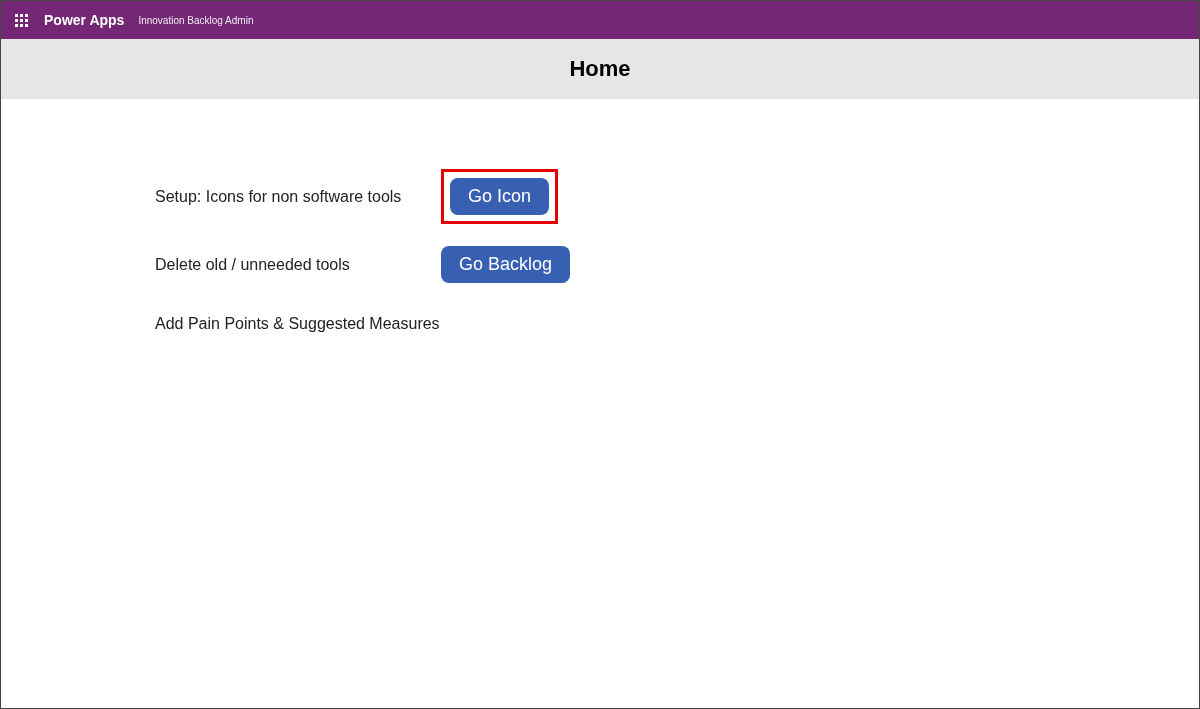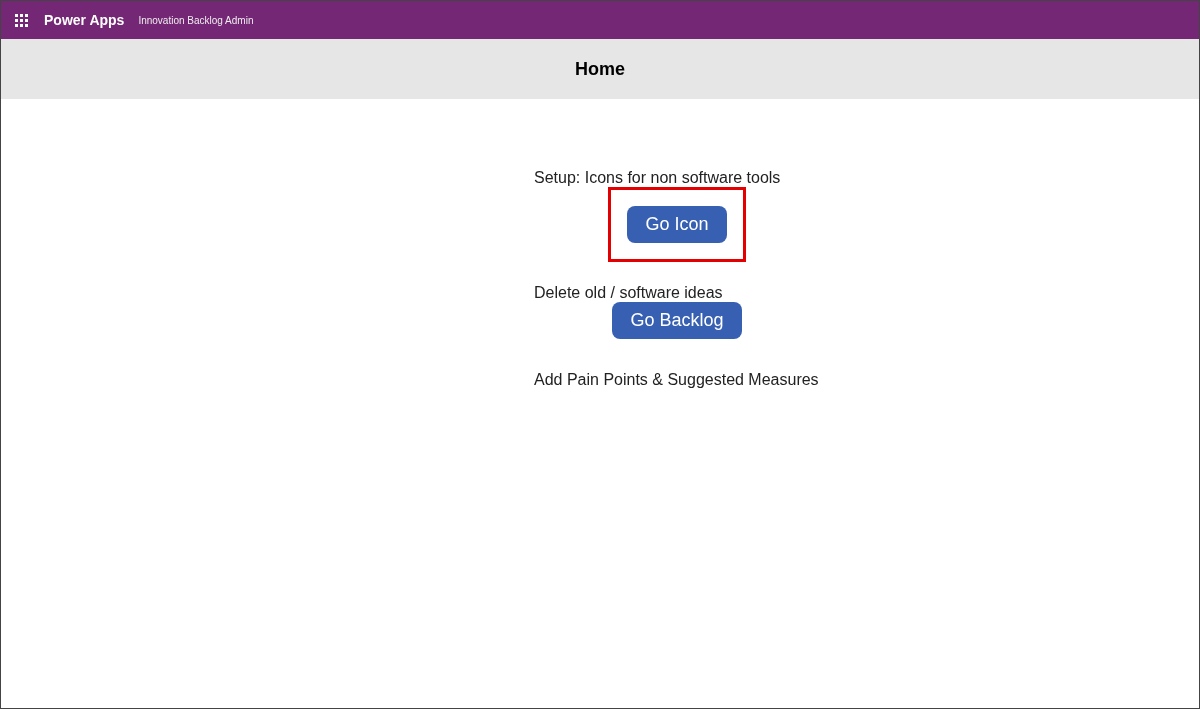--- a/index.html
+++ b/index.html
@@ -49,53 +49,52 @@
       color: #eee;
     }
     .subheader {
       background: #e6e6e6;
       height: 60px;
       display: flex;
       align-items: center;
       justify-content: center;
     }
     .subheader-title {
-      font-size: 18px;
+      font-size: 22px;
       font-weight: 600;
       color: #000;
     }
     .content {
       padding-top: 70px;
       padding-left: 154px;
     }
     .row {
       display: flex;
       align-items: center;
       margin-bottom: 32px;
-      flex-direction: column;
     }
     .row-label {
       font-size: 16px;
       color: #222;
       width: 286px;
     }
     .btn {
       background: #3860b2;
       color: #fff;
       border: none;
       border-radius: 8px;
       font-size: 18px;
       font-weight: 500;
       padding: 8px 18px;
       cursor: pointer;
       font-family: inherit;
     }
     .highlight-box {
       border: 3px solid #e40000;
-      padding: 16px;
+      padding: 6px;
       display: inline-flex;
       align-items: center;
       justify-content: center;
     }
     .row-0 { margin-bottom: 22px; }
     .row-0 .row-label { padding-top: 0; }
   </style>
 </head>
 <body>
 
@@ -122,21 +121,21 @@
 <div class="content">
 
   <div class="row row-0">
     <div class="row-label">Setup: Icons for non software tools</div>
     <div class="highlight-box">
       <button class="btn">Go Icon</button>
     </div>
   </div>
 
   <div class="row">
-    <div class="row-label">Delete old / software ideas</div>
+    <div class="row-label">Delete old / unneeded tools</div>
     <button class="btn">Go Backlog</button>
   </div>
 
   <div class="row">
     <div class="row-label">Add Pain Points &amp; Suggested Measures</div>
   </div>
 
 </div>
 
 </body></html>

